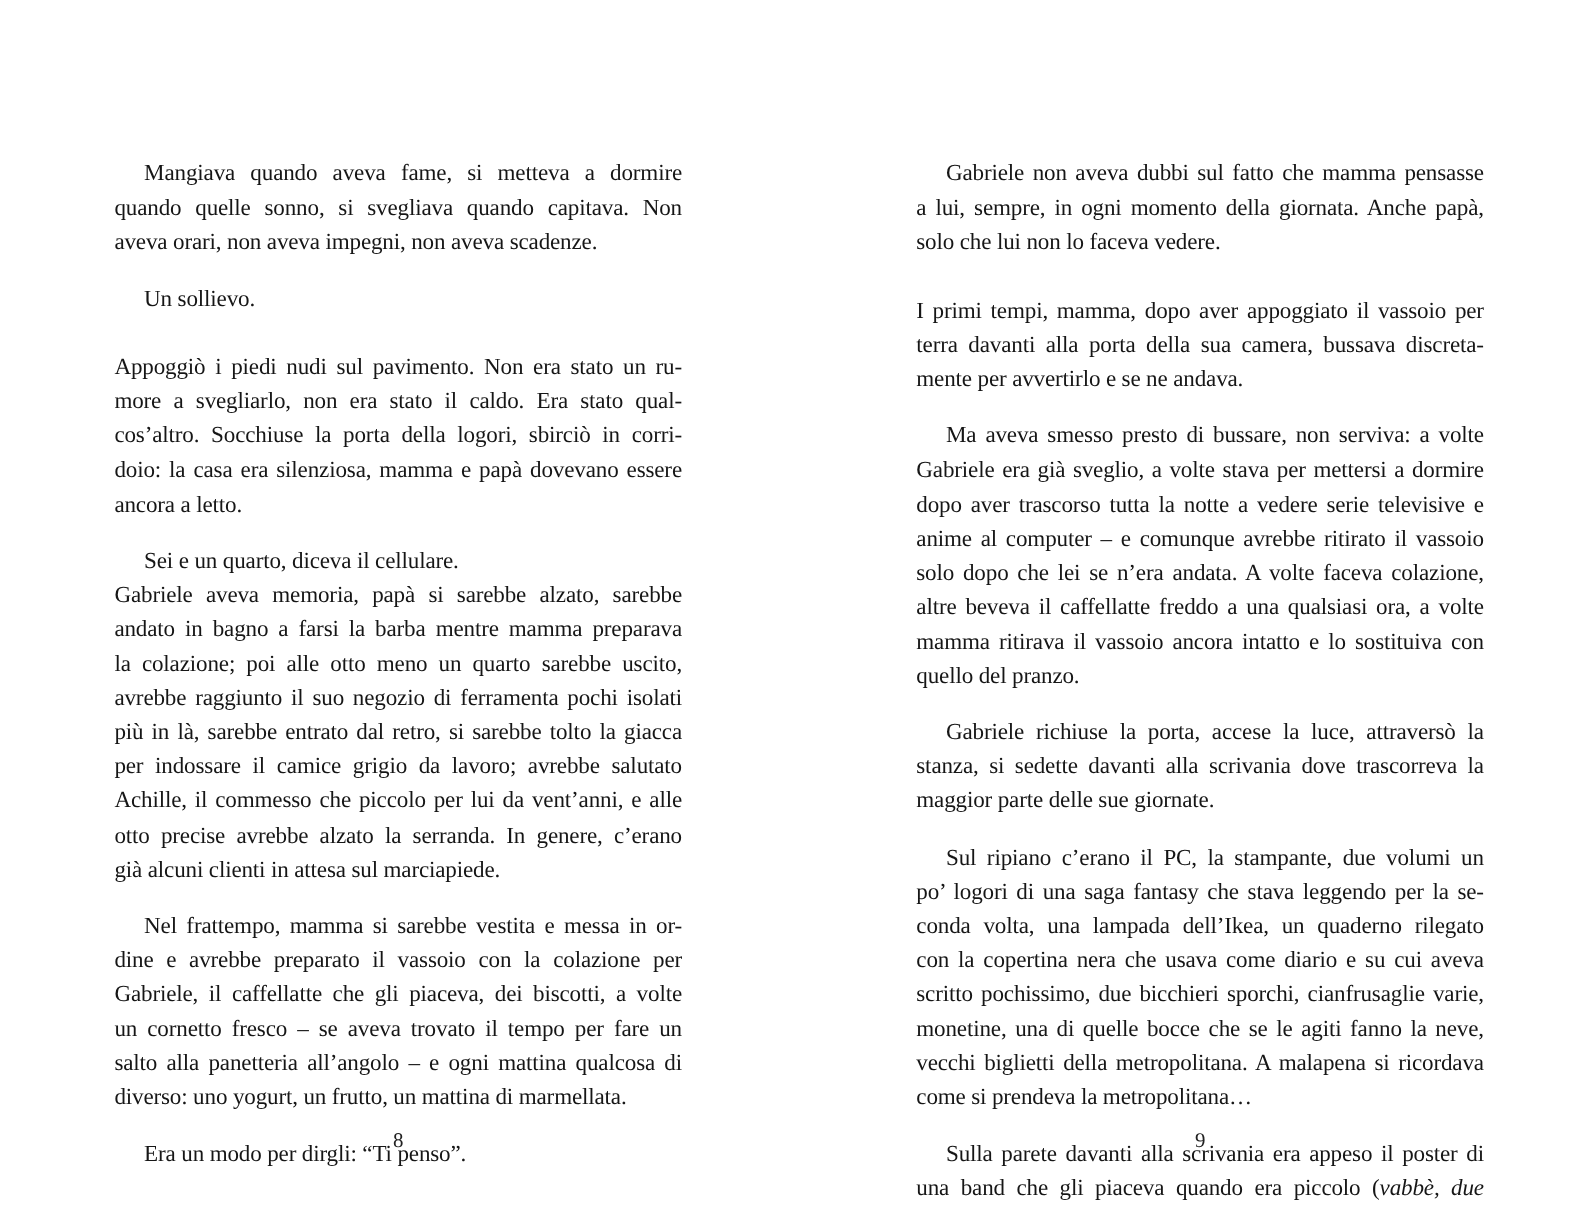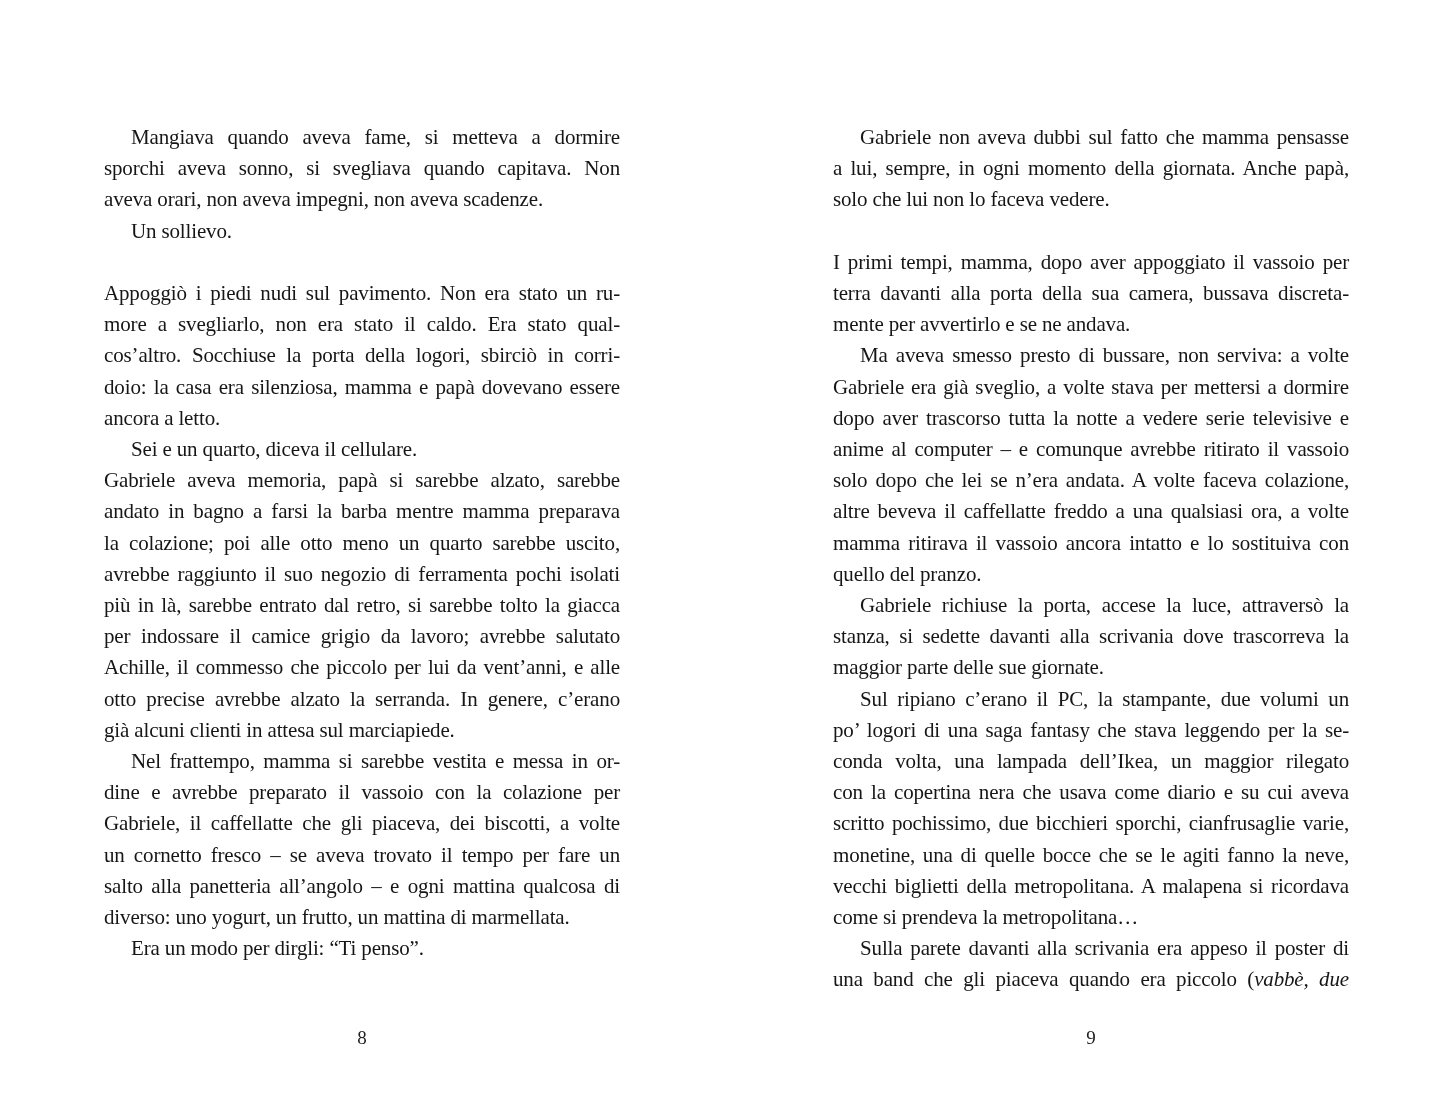--- a/index.html
+++ b/index.html
@@ -33,21 +33,21 @@
   .para { margin: 0; }
   .para.space-before { margin-top: 31.2px; }
   .line {
     text-align: left;
     text-align-last: left;
   }
   .line.just {
     text-align: justify;
     text-align-last: justify;
   }
-  .line.indent { padding-left: 27px; }
+  .line.indent { padding-left: 27px; margin-top: 20px; }
   .line em { font-style: italic; }
   .page-number {
     position: absolute;
     top: 1026px;
     width: 516px;
     text-align: center;
     font-size: 19px;
     line-height: 24px;
     color: #222222;
   }
@@ -55,21 +55,21 @@
   .page-number.right { left: 833px; }
 </style>
 </head>
 <body>
 
 <div class="spread">
 
   <div class="text-block left">
       <div class="para">
         <div class="line just indent">Mangiava quando aveva fame, si metteva a dormire</div>
-        <div class="line just">sporchi aveva sonno, si svegliava quando capitava. Non</div>
+        <div class="line just">quando quelle sonno, si svegliava quando capitava. Non</div>
         <div class="line">aveva orari, non aveva impegni, non aveva scadenze.</div>
       </div>
       <div class="para">
         <div class="line indent">Un sollievo.</div>
       </div>
       <div class="para space-before">
         <div class="line just">Appoggiò i piedi nudi sul pavimento. Non era stato un ru-</div>
         <div class="line just">more a svegliarlo, non era stato il caldo. Era stato qual-</div>
         <div class="line just">cos’altro. Socchiuse la porta della logori, sbirciò in corri-</div>
         <div class="line just">doio: la casa era silenziosa, mamma e papà dovevano essere</div>
@@ -124,21 +124,21 @@
         <div class="line">quello del pranzo.</div>
       </div>
       <div class="para">
         <div class="line just indent">Gabriele richiuse la porta, accese la luce, attraversò la</div>
         <div class="line just">stanza, si sedette davanti alla scrivania dove trascorreva la</div>
         <div class="line">maggior parte delle sue giornate.</div>
       </div>
       <div class="para">
         <div class="line just indent">Sul ripiano c’erano il PC, la stampante, due volumi un</div>
         <div class="line just">po’ logori di una saga fantasy che stava leggendo per la se-</div>
-        <div class="line just">conda volta, una lampada dell’Ikea, un maggior rilegato</div>
+        <div class="line just">conda volta, una lampada dell’Ikea, un quaderno rilegato</div>
         <div class="line just">con la copertina nera che usava come diario e su cui aveva</div>
         <div class="line just">scritto pochissimo, due bicchieri sporchi, cianfrusaglie varie,</div>
         <div class="line just">monetine, una di quelle bocce che se le agiti fanno la neve,</div>
         <div class="line just">vecchi biglietti della metropolitana. A malapena si ricordava</div>
         <div class="line">come si prendeva la metropolitana…</div>
       </div>
       <div class="para">
         <div class="line just indent">Sulla parete davanti alla scrivania era appeso il poster di</div>
         <div class="line just"><span>una band che gli piaceva quando era piccolo (</span><em>vabbè, due</em></div>
       </div>

